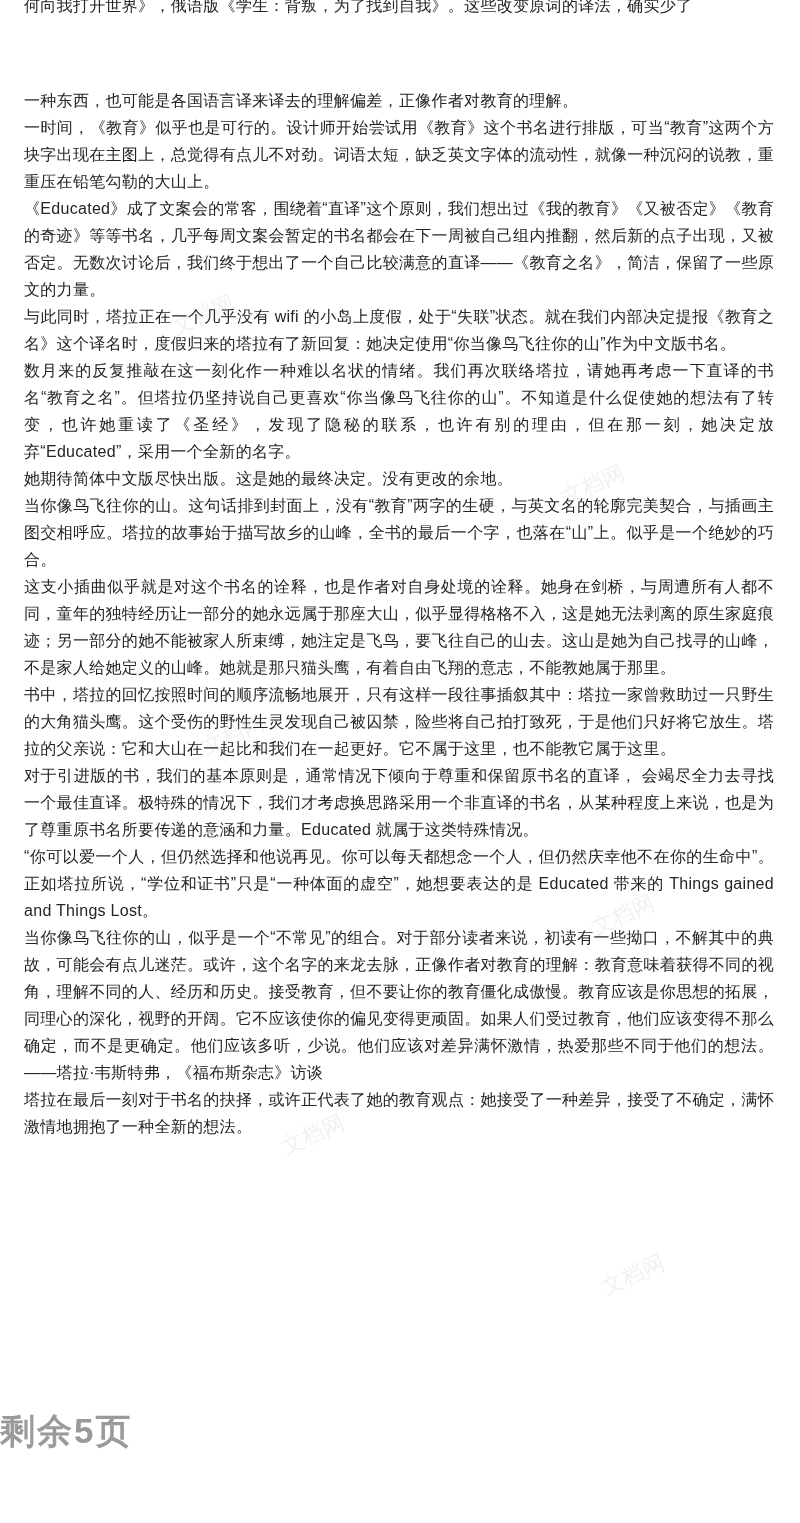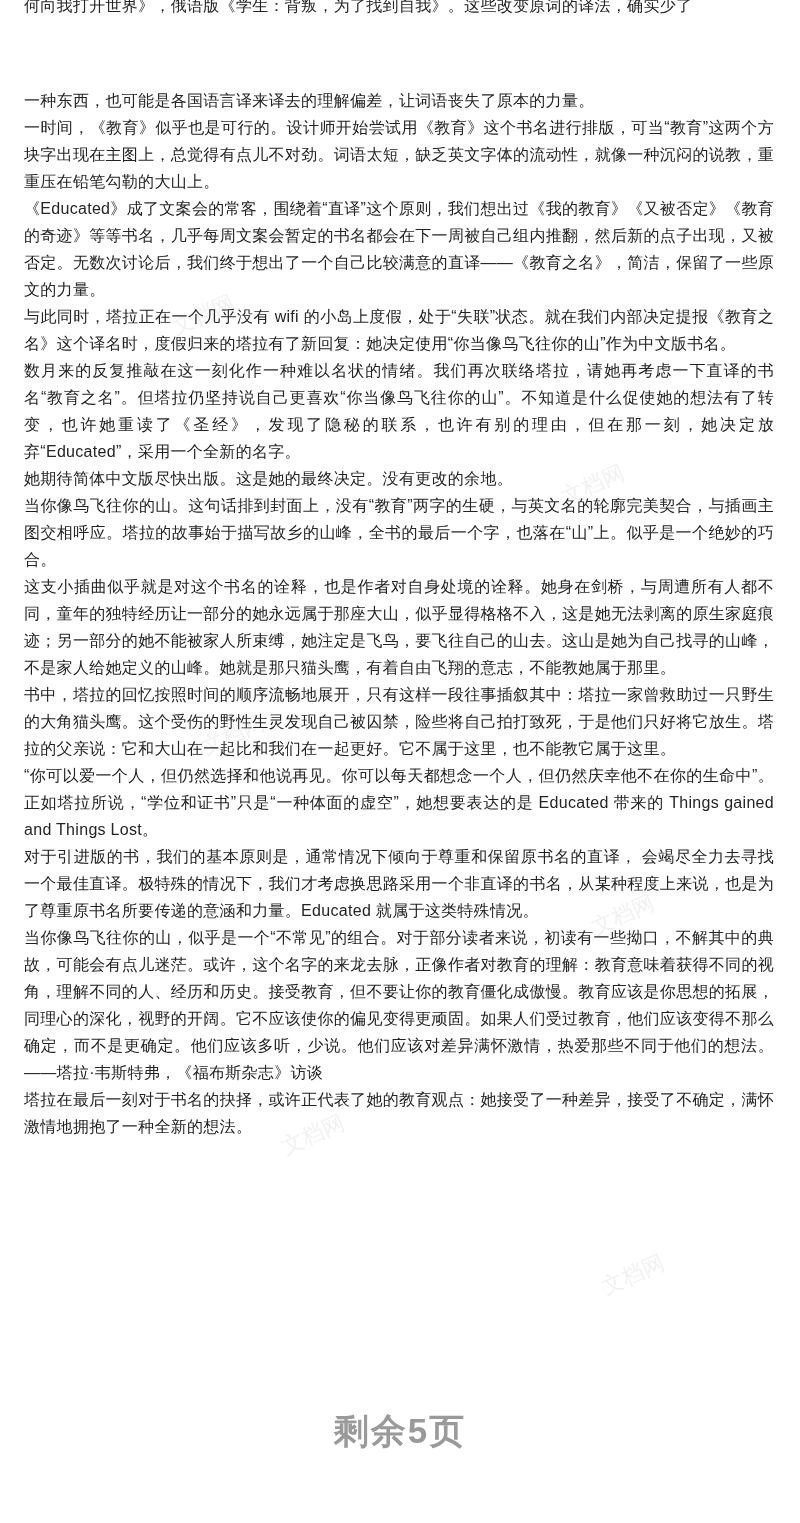--- a/index.html
+++ b/index.html
@@ -67,49 +67,50 @@
     top: 1408px;
     z-index: 3;
     display: flex;
     justify-content: center;
     align-items: baseline;
     gap: 54px;
     font-size: 35px;
     font-weight: bold;
     color: #9a9a9a;
     letter-spacing: 2px;
+    flex-direction: column;
   }
 </style>
 </head>
 <body>
 
 <div class="page">
 
   <div class="watermark-layer">
     <span class="watermark wm-1">文档网</span>
     <span class="watermark wm-2">文档网</span>
     <span class="watermark wm-3">文档网</span>
     <span class="watermark wm-4">文档网</span>
     <span class="watermark wm-5">文档网</span>
     <span class="watermark wm-6">文档网</span>
   </div>
 
   <div class="doc-content">
     <p class="gap-after">何向我打开世界》，俄语版《学生：背叛，为了找到自我》。这些改变原词的译法，确实少了</p>
-    <p>一种东西，也可能是各国语言译来译去的理解偏差，让词语丧失了原本的力量。</p>
+    <p>一种东西，也可能是各国语言译来译去的理解偏差，正像作者对教育的理解。</p>
     <p>一时间，《教育》似乎也是可行的。设计师开始尝试用《教育》这个书名进行排版，可当“教育”这两个方块字出现在主图上，总觉得有点儿不对劲。词语太短，缺乏英文字体的流动性，就像一种沉闷的说教，重重压在铅笔勾勒的大山上。</p>
     <p>《Educated》成了文案会的常客，围绕着“直译”这个原则，我们想出过《我的教育》《又被否定》《教育的奇迹》等等书名，几乎每周文案会暂定的书名都会在下一周被自己组内推翻，然后新的点子出现，又被否定。无数次讨论后，我们终于想出了一个自己比较满意的直译——《教育之名》，简洁，保留了一些原文的力量。</p>
     <p>与此同时，塔拉正在一个几乎没有 wifi 的小岛上度假，处于“失联”状态。就在我们内部决定提报《教育之名》这个译名时，度假归来的塔拉有了新回复：她决定使用“你当像鸟飞往你的山”作为中文版书名。</p>
     <p>数月来的反复推敲在这一刻化作一种难以名状的情绪。我们再次联络塔拉，请她再考虑一下直译的书名“教育之名”。但塔拉仍坚持说自己更喜欢“你当像鸟飞往你的山”。不知道是什么促使她的想法有了转变，也许她重读了《圣经》，发现了隐秘的联系，也许有别的理由，但在那一刻，她决定放弃“Educated”，采用一个全新的名字。</p>
     <p>她期待简体中文版尽快出版。这是她的最终决定。没有更改的余地。</p>
     <p>当你像鸟飞往你的山。这句话排到封面上，没有“教育”两字的生硬，与英文名的轮廓完美契合，与插画主图交相呼应。塔拉的故事始于描写故乡的山峰，全书的最后一个字，也落在“山”上。似乎是一个绝妙的巧合。</p>
     <p>这支小插曲似乎就是对这个书名的诠释，也是作者对自身处境的诠释。她身在剑桥，与周遭所有人都不同，童年的独特经历让一部分的她永远属于那座大山，似乎显得格格不入，这是她无法剥离的原生家庭痕迹；另一部分的她不能被家人所束缚，她注定是飞鸟，要飞往自己的山去。这山是她为自己找寻的山峰，不是家人给她定义的山峰。她就是那只猫头鹰，有着自由飞翔的意志，不能教她属于那里。</p>
     <p>书中，塔拉的回忆按照时间的顺序流畅地展开，只有这样一段往事插叙其中：塔拉一家曾救助过一只野生的大角猫头鹰。这个受伤的野性生灵发现自己被囚禁，险些将自己拍打致死，于是他们只好将它放生。塔拉的父亲说：它和大山在一起比和我们在一起更好。它不属于这里，也不能教它属于这里。</p>
+    <p>对于引进版的书，我们的基本原则是，通常情况下倾向于尊重和保留原书名的直译， 会竭尽全力去寻找一个最佳直译。极特殊的情况下，我们才考虑换思路采用一个非直译的书名，从某种程度上来说，也是为了尊重原书名所要传递的意涵和力量。Educated 就属于这类特殊情况。</p>
     <p>“你可以爱一个人，但仍然选择和他说再见。你可以每天都想念一个人，但仍然庆幸他不在你的生命中”。正如塔拉所说，“学位和证书”只是“一种体面的虚空”，她想要表达的是 Educated 带来的 Things gained and Things Lost。</p>
-    <p>对于引进版的书，我们的基本原则是，通常情况下倾向于尊重和保留原书名的直译， 会竭尽全力去寻找一个最佳直译。极特殊的情况下，我们才考虑换思路采用一个非直译的书名，从某种程度上来说，也是为了尊重原书名所要传递的意涵和力量。Educated 就属于这类特殊情况。</p>
     <p>当你像鸟飞往你的山，似乎是一个“不常见”的组合。对于部分读者来说，初读有一些拗口，不解其中的典故，可能会有点儿迷茫。或许，这个名字的来龙去脉，正像作者对教育的理解：教育意味着获得不同的视角，理解不同的人、经历和历史。接受教育，但不要让你的教育僵化成傲慢。教育应该是你思想的拓展，同理心的深化，视野的开阔。它不应该使你的偏见变得更顽固。如果人们受过教育，他们应该变得不那么确定，而不是更确定。他们应该多听，少说。他们应该对差异满怀激情，热爱那些不同于他们的想法。——塔拉·韦斯特弗，《福布斯杂志》访谈</p>
     <p>塔拉在最后一刻对于书名的抉择，或许正代表了她的教育观点：她接受了一种差异，接受了不确定，满怀激情地拥抱了一种全新的想法。</p>
   </div>
 
   <div class="page-footer">
     <span>剩余5页</span>
   </div>
 
 </div>
 

